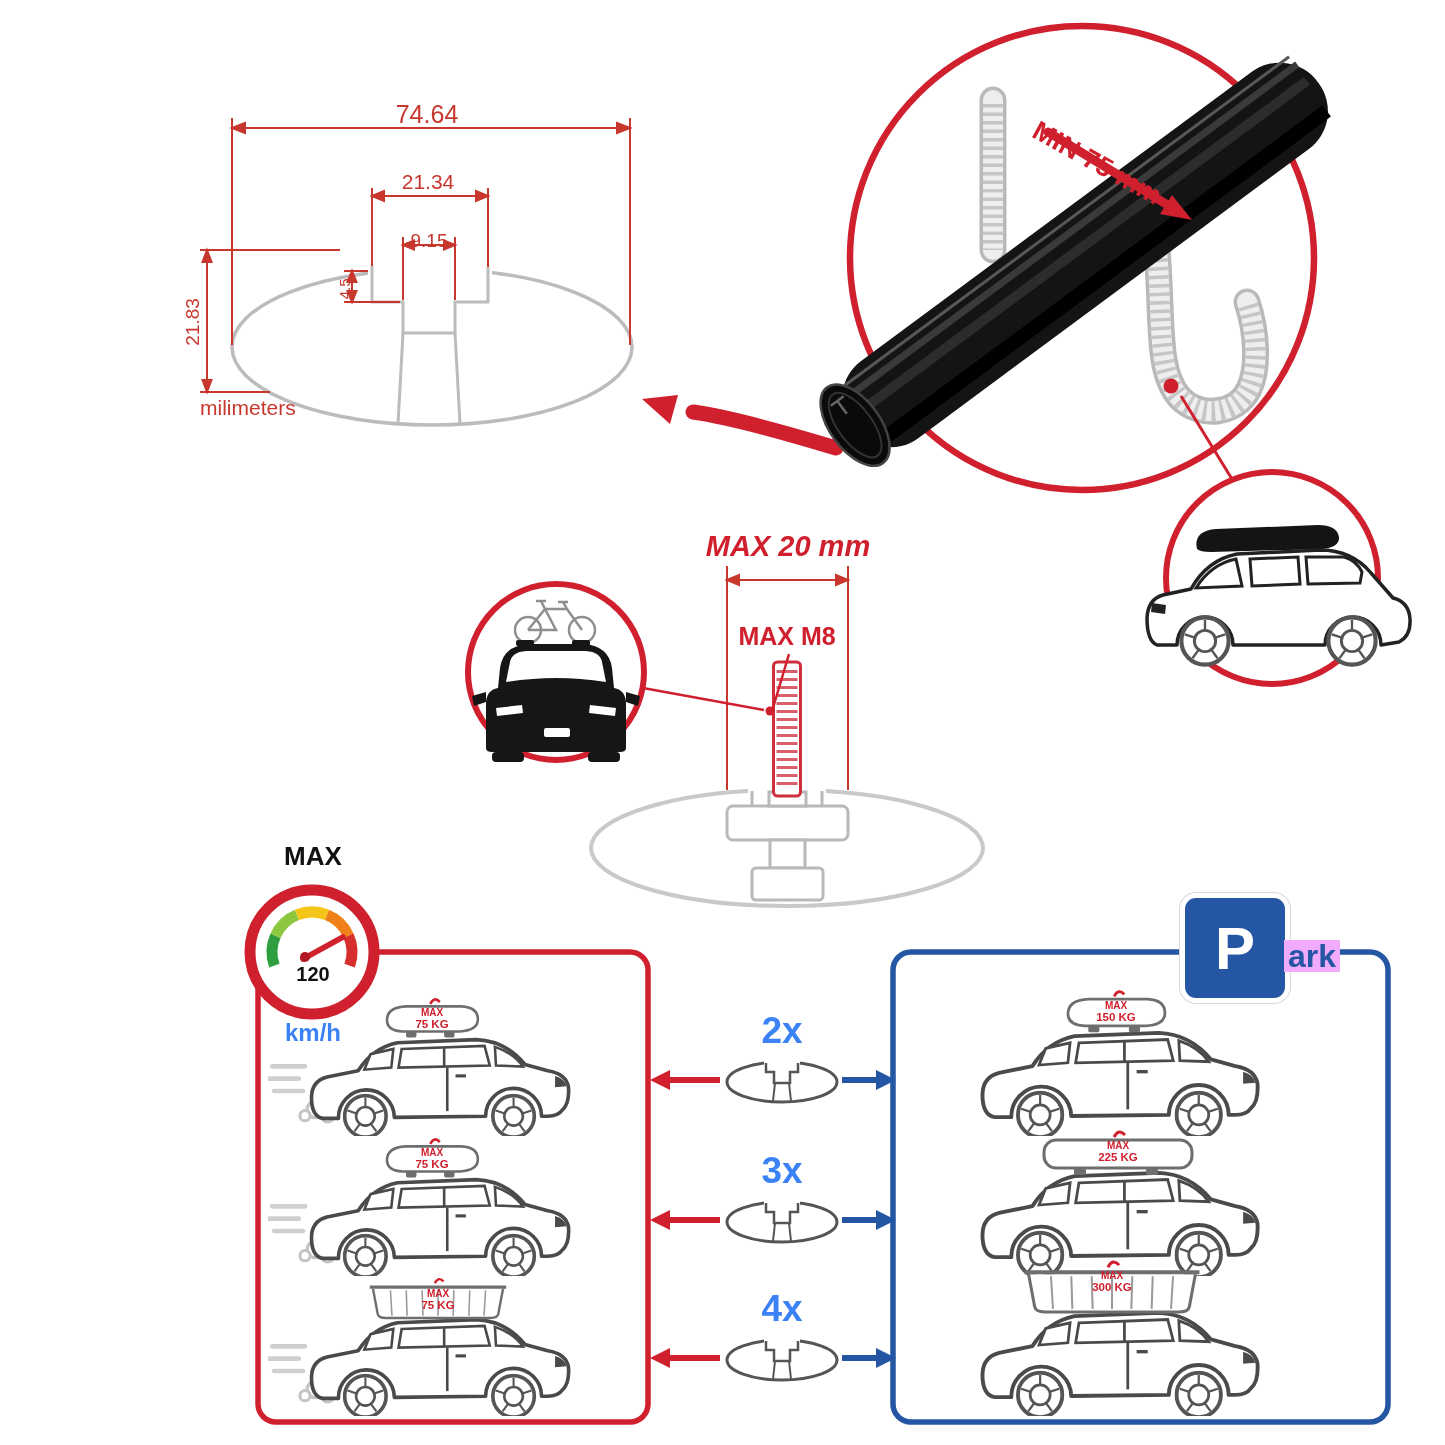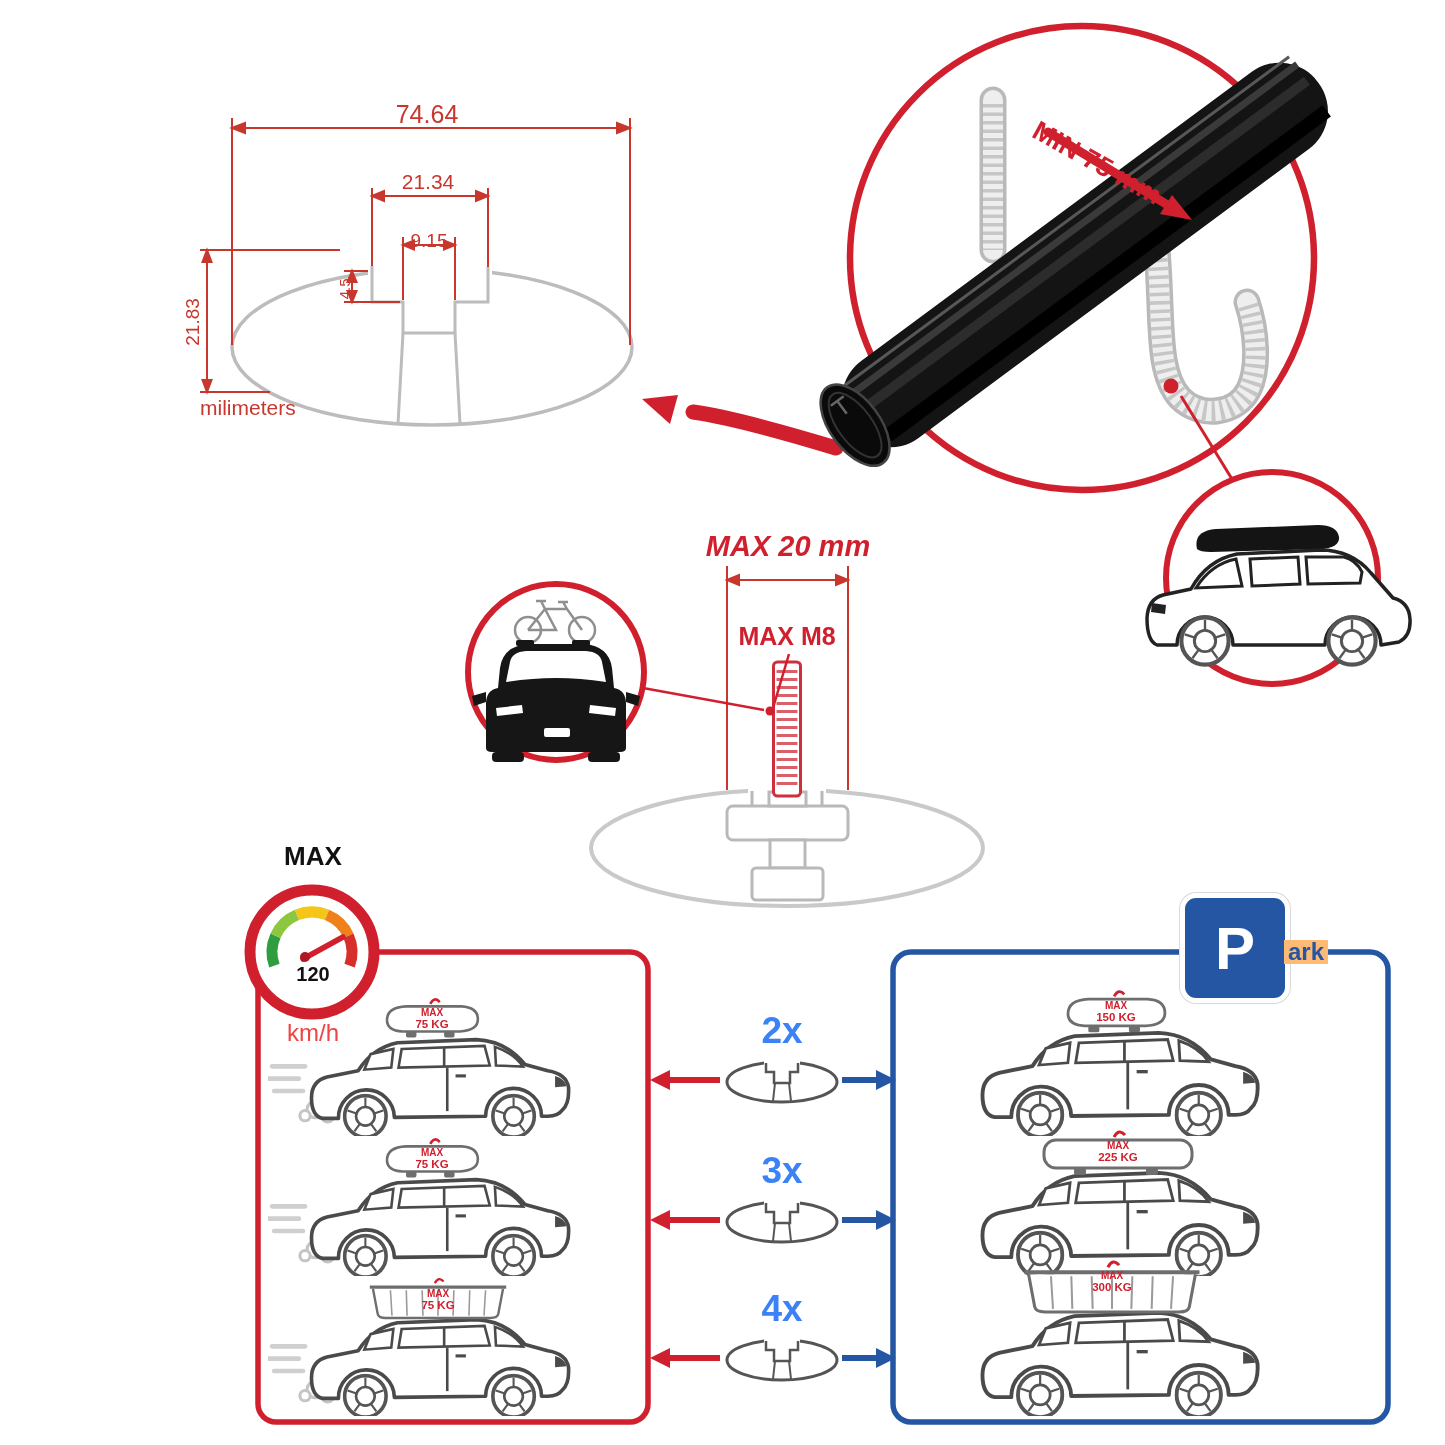--- a/index.html
+++ b/index.html
@@ -11,21 +11,21 @@
   .lbl{color:#d0202e;font-weight:700}
   .blk{color:#111;font-weight:700}
   .cargo-label{position:absolute;z-index:2;color:#d0202e;font-weight:700;text-align:center;line-height:1.12}
   .cargo-label span{display:block}
   .cargo-label .l1{font-size:10px}
   .cargo-label .l2{font-size:11.5px}
   .mult{color:#3b82f6;font-weight:700;font-size:37px}
   .park-sign{position:absolute;z-index:3;background:#2456a4;border:5px solid #fff;border-radius:16px;
              display:flex;align-items:center;justify-content:center;box-shadow:0 0 0 1px #d9d9d9}
   .park-p{color:#fff;font-size:60px;font-weight:700}
-  .park-ark{position:absolute;z-index:3;color:#2456a4;font-weight:700;font-size:24px;background:#fdba74;
+  .park-ark{position:absolute;z-index:3;color:#2456a4;font-weight:700;font-size:32px;background:#f0abfc;
             padding:0 4px;line-height:1}
 </style>
 </head>
 <body>
 
 <div class="canvas">
 
 <svg class="art" width="1445" height="1445" viewBox="0 0 1445 1445">
   <defs>
     <symbol id="wheel" viewBox="-22 -22 44 44">
@@ -310,21 +310,21 @@
 <div class="t dim" style="left:150px;top:312px;width:85px;font-size:19px;transform:rotate(-90deg);">21.83</div>
 <div class="t dim" style="left:200px;top:397px;font-size:21px;">milimeters</div>
 
 <div class="t lbl" style="left:1034px;top:112px;width:160px;font-size:27px;transform:rotate(29deg);transform-origin:left top;">MIN 75 mm</div>
 
 <div class="t lbl" style="left:700px;top:531px;width:176px;font-size:29px;font-style:italic;">MAX 20 mm</div>
 <div class="t lbl" style="left:722px;top:623px;width:130px;font-size:25px;">MAX M8</div>
 
 <div class="t blk" style="left:277px;top:843px;width:72px;font-size:26px;">MAX</div>
 <div class="t blk" style="left:274px;top:964px;width:78px;font-size:20px;">120</div>
-<div class="t" style="left:272px;top:1020px;width:82px;font-size:24px;color:#ef4444;">km/h</div>
+<div class="t" style="left:272px;top:1020px;width:82px;font-size:24px;color:#3b82f6;font-weight:bold;">km/h</div>
 
 <div class="t mult" style="left:730px;top:1012px;width:104px;">2x</div>
 <div class="t mult" style="left:730px;top:1152px;width:104px;">3x</div>
 <div class="t mult" style="left:730px;top:1290px;width:104px;">4x</div>
 
 <div class="cargo-label" style="left:380px;top:1007px;width:104px;">
   <span class="l1">MAX</span>
   <span class="l2">75 KG</span>
 </div>
 <div class="cargo-label" style="left:380px;top:1147px;width:104px;">

